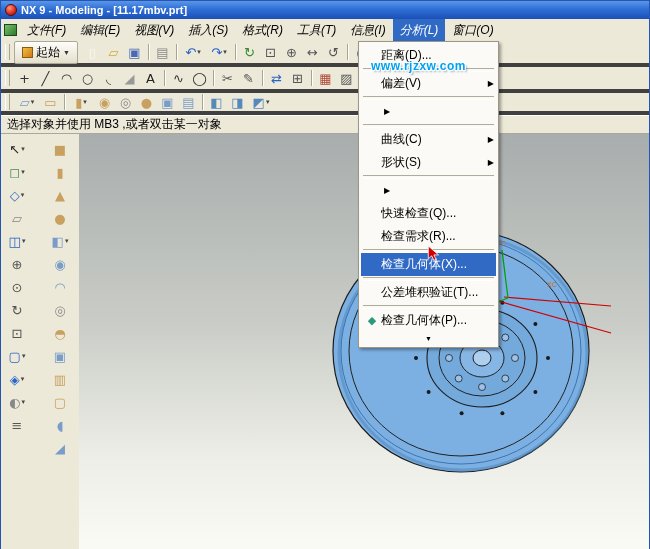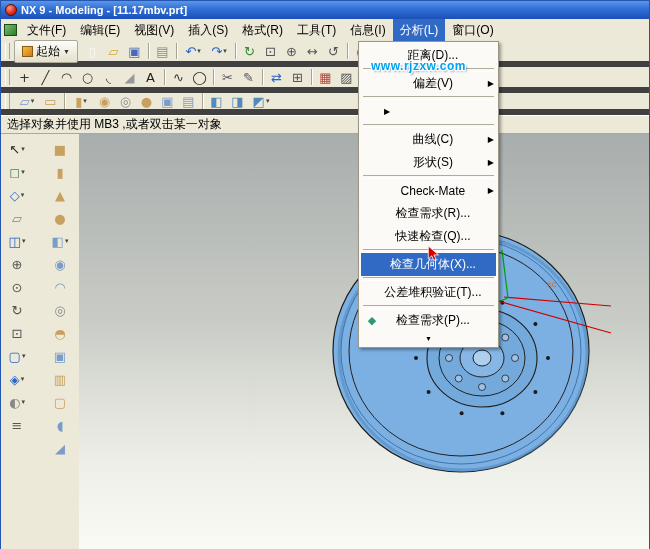--- a/index.html
+++ b/index.html
@@ -18,25 +18,25 @@
   }
   .title-icon { width:12px; height:12px; border-radius:50%;
     background:radial-gradient(circle at 35% 30%, #ff9a7a 0%, #e03020 55%, #8a1010 100%);
     border:1px solid #5a0c0c; flex:0 0 auto; }
 
   
   .menubar { height:22px; display:flex; align-items:center; padding-left:3px; background:#ece9d8; }
   .doc-icon { width:13px; height:12px; margin-right:3px;
     background:linear-gradient(135deg,#7ac06a 0%,#2e7a2e 100%); border:1px solid #1a4a1a; }
   .menu-items { display:flex; align-items:center; height:100%; }
-  .menu-item { padding:3px 7px; white-space:nowrap; cursor:default; }
+  .menu-item { padding:3px 7px; white-space:nowrap; cursor:default;font-style:italic; }
   .menu-item.active { background:#316ac5; color:#fff; }
 
   
-  .toolbar { display:flex; align-items:center; background:#ece9d8; border-bottom:6px solid #404040; padding:1px 2px; }
+  .toolbar { display:flex; align-items:center; background:#ece9d8; border-bottom:4px solid #404040; padding:1px 2px; }
   .toolbar1 { height:26px; }
   .toolbar2 { height:26px; }
   .toolbar3 { height:22px; }
   .grip { width:5px; height:16px; margin:0 4px 0 2px;
     border-left:1px solid #fff; border-right:1px solid #a8a490; flex:0 0 auto; }
   .tb-items { display:flex; align-items:center; }
   .tbi { width:21px; height:20px; display:flex; align-items:center; justify-content:center; cursor:default; }
   .tbi .glyph { font-family:"DejaVu Sans", sans-serif; font-size:13px; line-height:1; }
   .tbi .dd { display:none; font-size:7px; color:#444; margin-left:1px; }
   .tbi.has-dd { width:26px; }
@@ -57,21 +57,21 @@
   .sidebar { width:78px; background:#ece9d8; display:flex; gap:16px; padding:4px 0 0 3px; }
   .side-col { display:flex; flex-direction:column; gap:1px; width:27px; }
   .side-col .tbi { width:26px; height:22px; }
   .canvas { flex:1; position:relative; overflow:hidden;
     background:linear-gradient(180deg,#a8adad 0%,#c9ccc6 45%,#eeeee8 78%,#fbfbf6 100%); }
   .canvas svg.scene { position:absolute; left:0; top:0; width:100%; height:100%; }
 
   
   .dropdown { position:absolute; left:357px; top:40px; width:141px; z-index:20;
     background:#fbfaf6; border:1px solid #9a9786; box-shadow:2px 2px 3px rgba(0,0,0,0.35); padding:2px; }
-  .mi { display:flex; align-items:center; height:23px; padding:0 2px; white-space:nowrap;text-align:center; }
+  .mi { display:flex; align-items:center; height:23px; padding:0 2px; white-space:nowrap; }
   .mi-icon-slot { width:18px; text-align:center; font-size:11px; flex:0 0 auto; }
   .mi-label { flex:1; overflow:hidden; }
   .mi-arrow { visibility:hidden; font-size:8px; margin-left:3px; }
   .mi.has-sub .mi-arrow { visibility:visible; }
   .mi.hl { background:#316ac5; color:#fff; }
   .mi.has-icon .mi-icon-slot::before { content:"◆"; color:#2a9a7a; }
   .mi.separator { height:5px; padding:0 2px; }
   .mi.separator::before { content:""; flex:1; height:2px; border-top:1px solid #b0ac9a; border-bottom:1px solid #fff; }
   .mi.more { height:13px; justify-content:center; }
   .mi.more .mi-label { flex:none; font-size:7px; }
@@ -586,69 +586,68 @@
         </div>
 
         <div class="mi separator">
           
           
           
         </div>
 
         <div class="mi has-sub">
           <span class="mi-icon-slot"></span>
-          <span class="mi-label">Check-Mate</span>
           <span class="mi-arrow">▶</span>
         </div>
 
         <div class="mi">
           <span class="mi-icon-slot"></span>
+          <span class="mi-label">快速检查(Q)...</span>
+          <span class="mi-arrow">▶</span>
+        </div>
+
+        <div class="mi">
+          <span class="mi-icon-slot"></span>
           <span class="mi-label">检查需求(R)...</span>
           <span class="mi-arrow">▶</span>
         </div>
 
+        <div class="mi separator">
+          
+          
+          
+        </div>
+
+        <div class="mi hl">
+          <span class="mi-icon-slot"></span>
+          <span class="mi-label">检查几何体(X)...</span>
+          <span class="mi-arrow">▶</span>
+        </div>
+
+        <div class="mi separator">
+          
+          
+          
+        </div>
+
         <div class="mi">
           <span class="mi-icon-slot"></span>
-          <span class="mi-label">快速检查(Q)...</span>
+          <span class="mi-label">公差堆积验证(T)...</span>
           <span class="mi-arrow">▶</span>
         </div>
 
         <div class="mi separator">
           
           
           
         </div>
 
-        <div class="mi hl">
-          <span class="mi-icon-slot"></span>
-          <span class="mi-label">检查几何体(X)...</span>
-          <span class="mi-arrow">▶</span>
-        </div>
-
-        <div class="mi separator">
-          
-          
-          
-        </div>
-
-        <div class="mi">
-          <span class="mi-icon-slot"></span>
-          <span class="mi-label">公差堆积验证(T)...</span>
-          <span class="mi-arrow">▶</span>
-        </div>
-
-        <div class="mi separator">
-          
-          
-          
-        </div>
-
         <div class="mi has-icon">
           <span class="mi-icon-slot"></span>
-          <span class="mi-label">检查需求(P)...</span>
+          <span class="mi-label">检查几何体(P)...</span>
           <span class="mi-arrow">▶</span>
         </div>
 
         <div class="mi more">
 
           <span class="mi-label">▼</span>
 
         </div>
       </div>
   </div>

